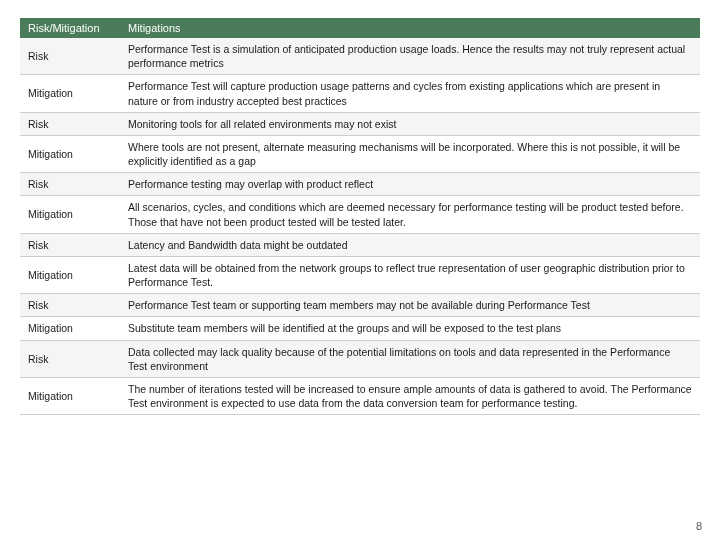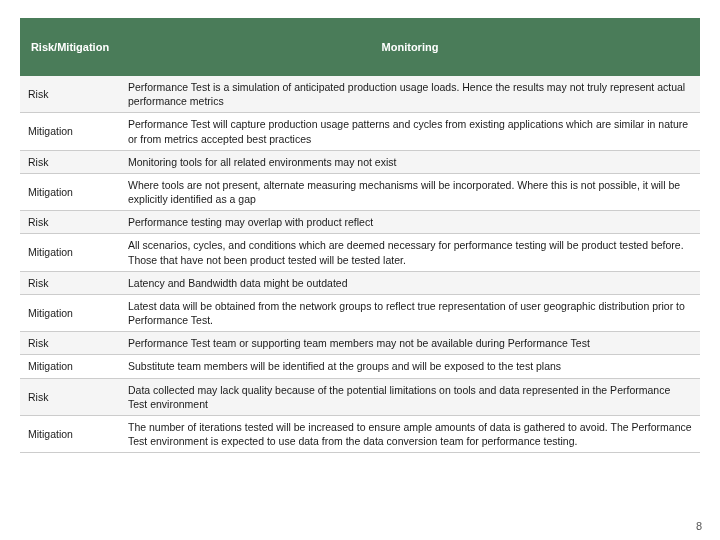--- a/index.html
+++ b/index.html
@@ -23,23 +23,23 @@
     table {
       width: 100%;
       border-collapse: collapse;
       font-size: 10.5px;
     }
     thead tr {
       background-color: #4a7c59;
     }
     thead th {
       color: #fff;
-      padding: 23px 8px;
-      text-align: center;
-      font-weight: bold;
+      padding: 4px 8px;
+      text-align: left;
+      font-weight: normal;
       font-size: 11px;
     }
     thead th:first-child {
       width: 100px;
     }
     tbody tr {
       border-bottom: 1px solid #ccc;
     }
     tbody tr:nth-child(odd) {
       background-color: #f5f5f5;
@@ -74,31 +74,31 @@
   </style>
 </head>
 <body>
 
 <div class="page">
 
   <table>
     <thead>
       <tr>
         <th>Risk/Mitigation</th>
-        <th>Monitoring</th>
+        <th>Mitigations</th>
       </tr>
     </thead>
     <tbody id="table-body">
     <tr>
           <td class="label-cell">Risk</td>
           <td class="desc-cell">Performance Test is a simulation of anticipated production usage loads.  Hence the results may not truly represent actual performance metrics</td>
         </tr>
         <tr>
           <td class="label-cell">Mitigation</td>
-          <td class="desc-cell">Performance Test will capture production usage patterns and cycles from existing applications which are similar in nature or from metrics accepted best practices</td>
+          <td class="desc-cell">Performance Test will capture production usage patterns and cycles from existing applications which are present in nature or from industry accepted best practices</td>
         </tr>
         <tr>
           <td class="label-cell">Risk</td>
           <td class="desc-cell">Monitoring tools for all related environments may not exist</td>
         </tr>
         <tr>
           <td class="label-cell">Mitigation</td>
           <td class="desc-cell">Where tools are not present, alternate measuring mechanisms will be incorporated.  Where this is not possible, it will be explicitly identified as a gap</td>
         </tr>
         <tr>

